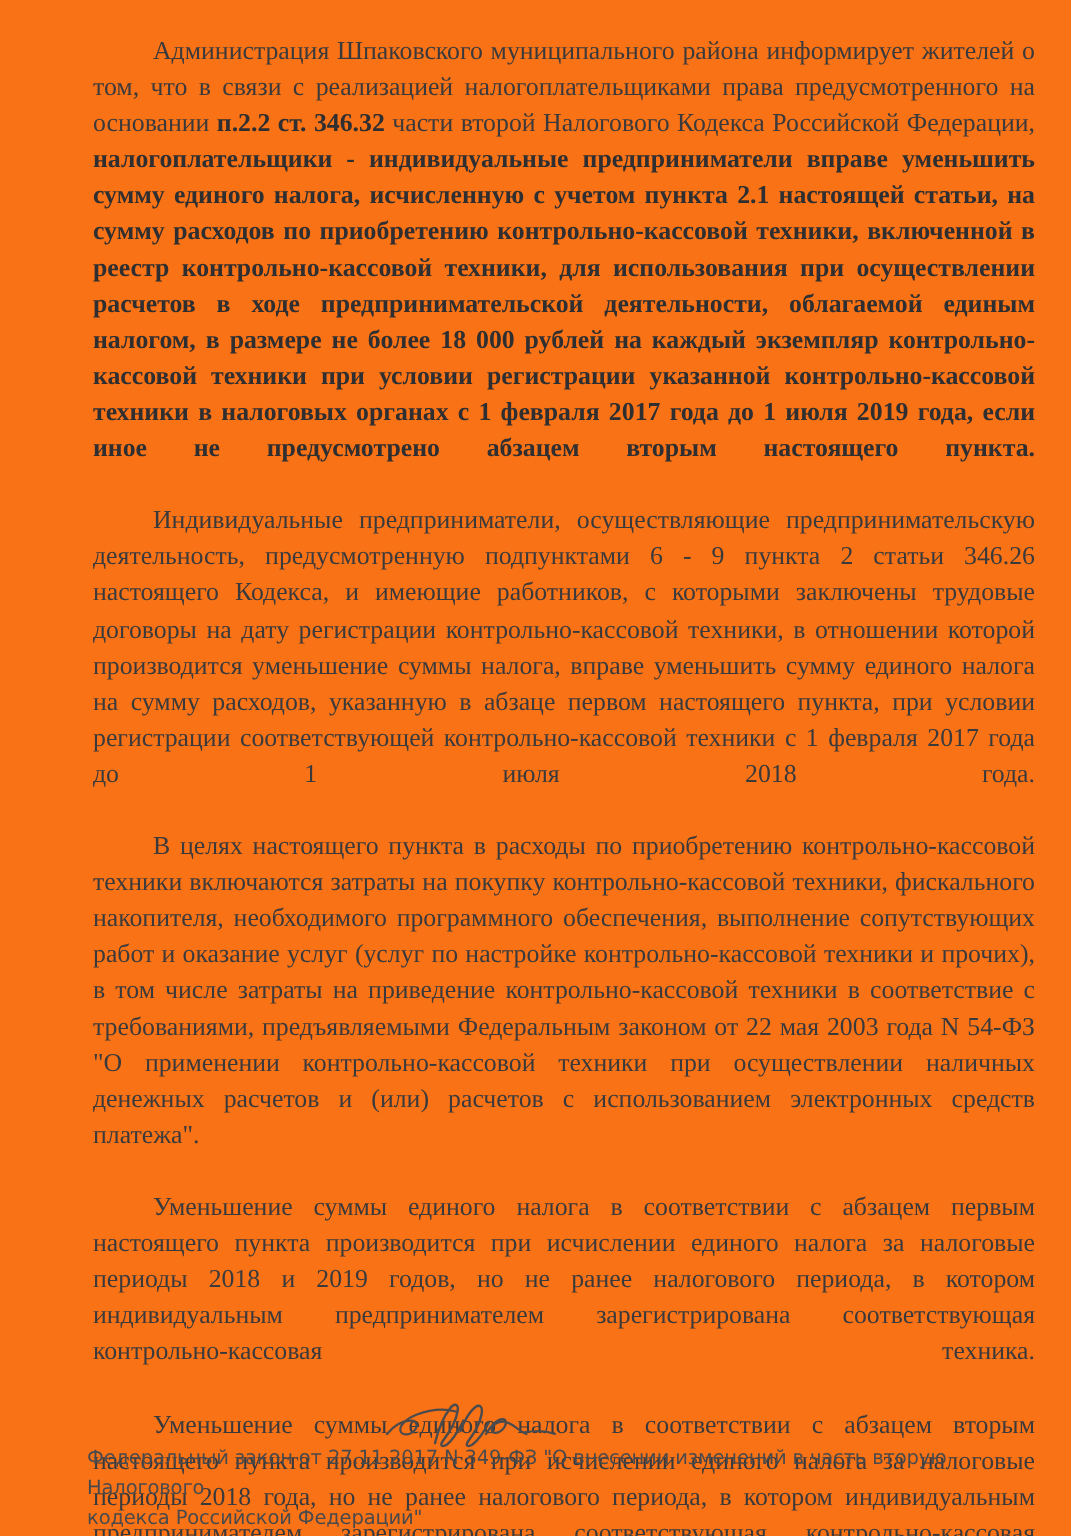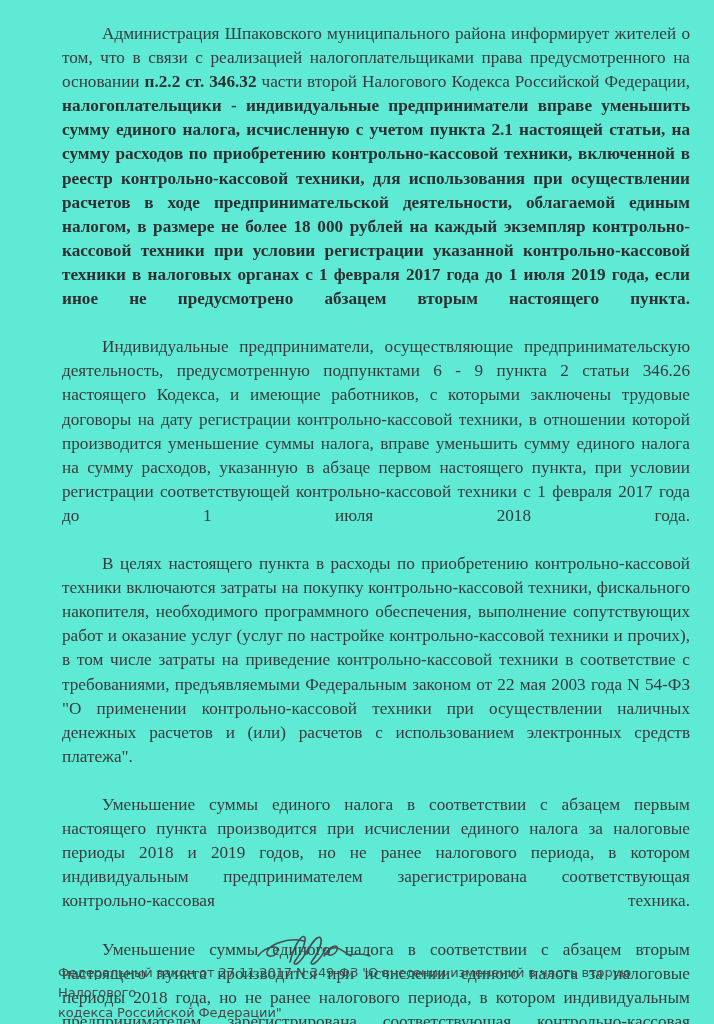--- a/index.html
+++ b/index.html
@@ -5,21 +5,21 @@
 <style>
   html, body {
     margin: 0;
     padding: 0;
     background: #ffffff;
   }
   .page {
     position: relative;
     width: 714px;
     height: 1024px;
-    background: #5eead4;
+    background: #f97316;
     overflow: hidden;
     box-sizing: border-box;
   }
 
   .body-text {
     position: absolute;
     left: 62px;
     top: 22px;
     width: 628px;
   }

